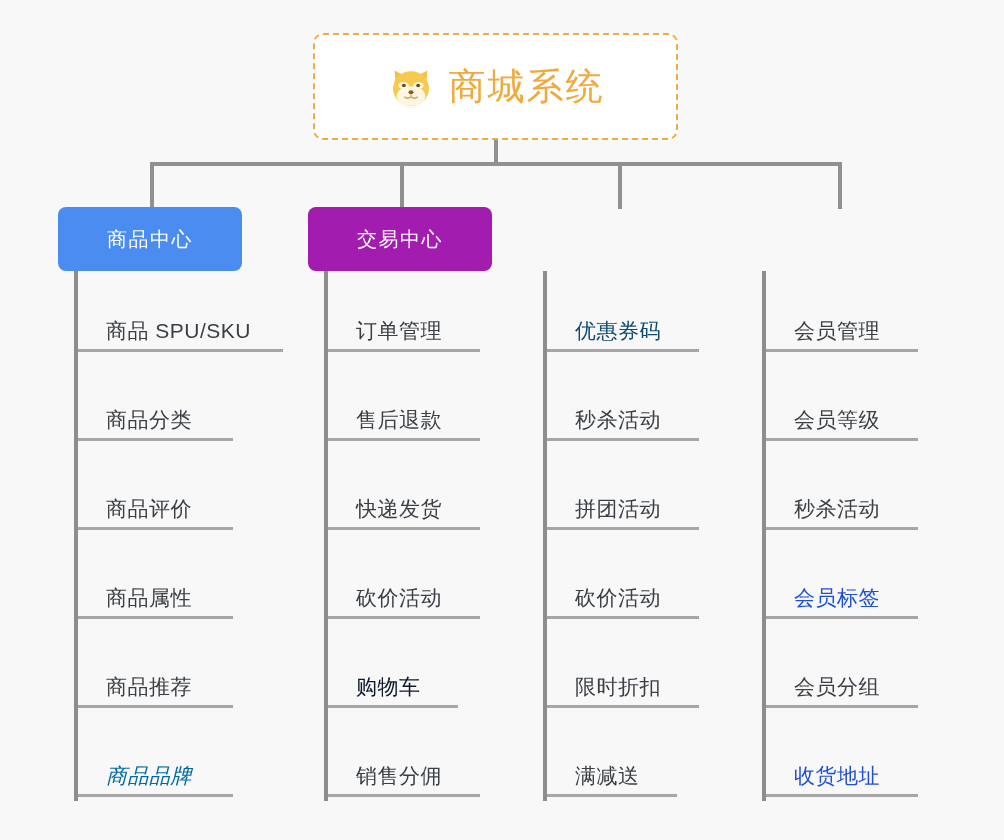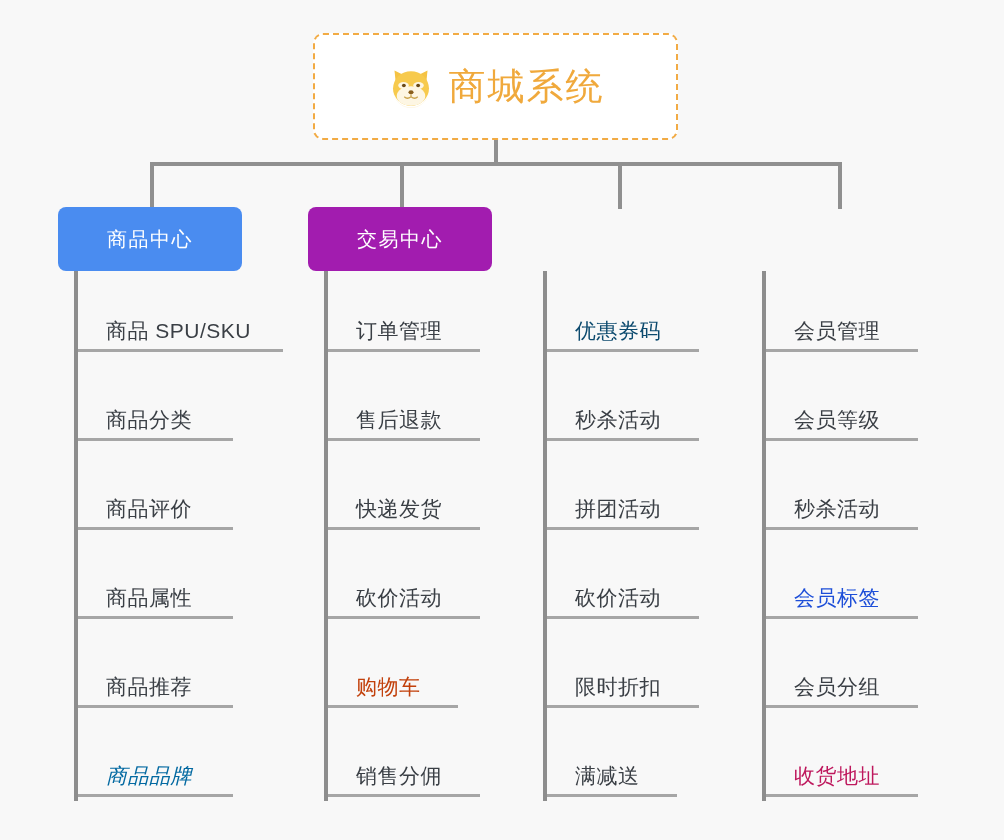--- a/index.html
+++ b/index.html
@@ -191,21 +191,21 @@
     </div>
     <div class="leaf" style="top:259px; width:152px;">
       <span class="leaf-label" style="color: rgb(58, 63, 69);">快递发货</span>
       <span class="leaf-rule" style="width: 152px; background: rgb(166, 166, 166);"></span>
     </div>
     <div class="leaf" style="top:348px; width:152px;">
       <span class="leaf-label" style="color: rgb(58, 63, 69);">砍价活动</span>
       <span class="leaf-rule" style="width: 152px; background: rgb(166, 166, 166);"></span>
     </div>
     <div class="leaf" style="top:437px; width:130px;">
-      <span class="leaf-label" style="color: #c2410c;">购物车</span>
+      <span class="leaf-label" style="color: #0f172a;">购物车</span>
       <span class="leaf-rule" style="width: 130px; background: rgb(166, 166, 166);"></span>
     </div>
     <div class="leaf" style="top:526px; width:152px;">
       <span class="leaf-label" style="color: rgb(58, 63, 69);">销售分佣</span>
       <span class="leaf-rule" style="width: 152px; background: rgb(166, 166, 166);"></span>
     </div>
   </div>
 
   <div class="branch" style="left:543px;">
     <div class="spine" style="height:530px;"></div>
@@ -251,18 +251,18 @@
     </div>
     <div class="leaf" style="top:348px; width:152px;">
       <span class="leaf-label" style="color: #1d4ed8;">会员标签</span>
       <span class="leaf-rule" style="width: 152px; background: rgb(166, 166, 166);"></span>
     </div>
     <div class="leaf" style="top:437px; width:152px;">
       <span class="leaf-label" style="color: rgb(58, 63, 69);">会员分组</span>
       <span class="leaf-rule" style="width: 152px; background: rgb(166, 166, 166);"></span>
     </div>
     <div class="leaf" style="top:526px; width:152px;">
-      <span class="leaf-label" style="color: #be185d;">收货地址</span>
+      <span class="leaf-label" style="color: #1d4ed8;">收货地址</span>
       <span class="leaf-rule" style="width: 152px; background: rgb(166, 166, 166);"></span>
     </div>
   </div>
 
 </div>
 
 </body></html>

